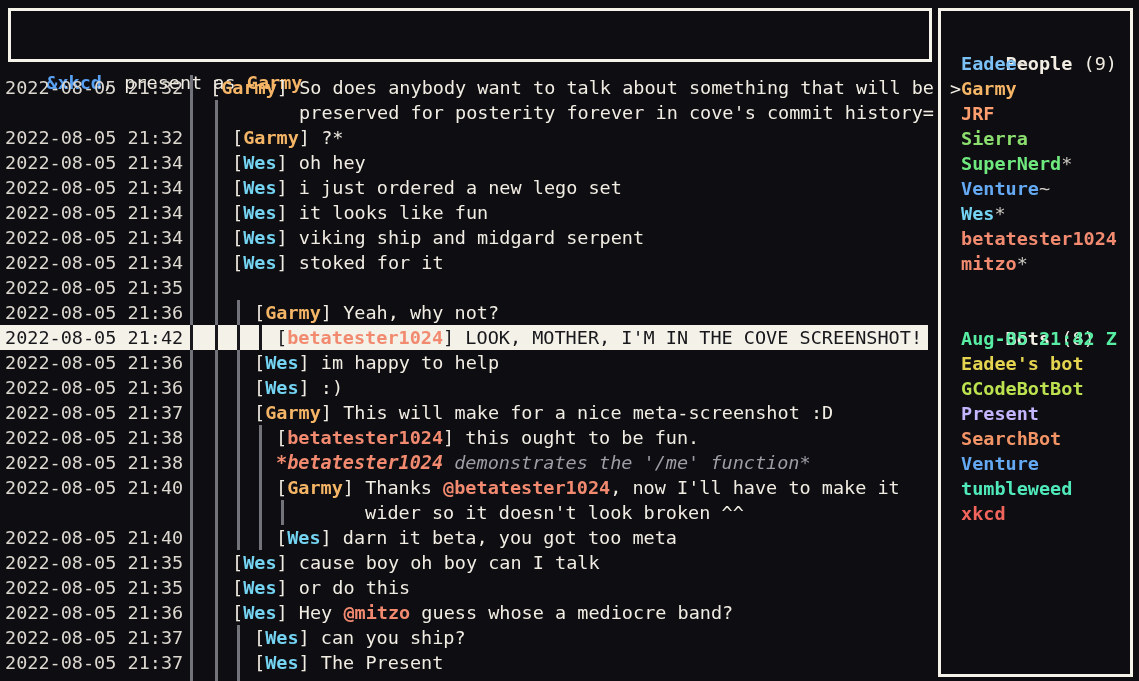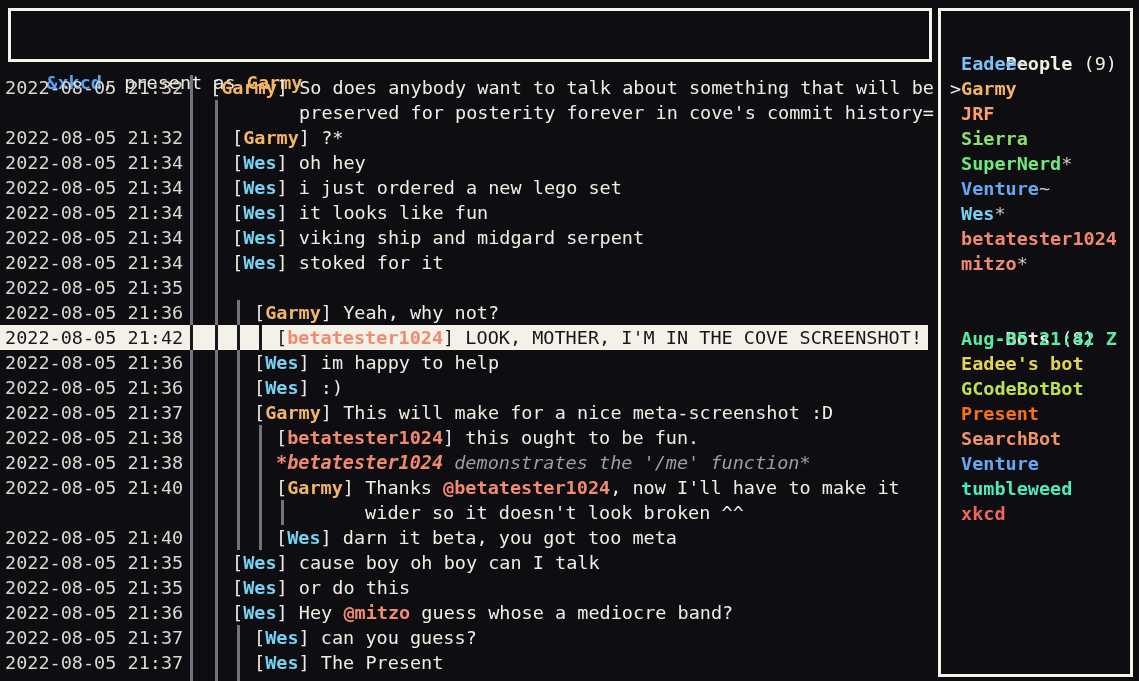--- a/index.html
+++ b/index.html
@@ -191,21 +191,21 @@
       <div class="tline" style="left: 190px;"></div>
       <div class="tline" style="left: 215px;"></div>
       <span class="ts">2022-08-05 21:36</span>
       <div class="content" style="left: 232px;"><span class="bracket">[</span><span class="nick" style="color: rgb(116, 212, 242);">Wes</span><span class="bracket">] </span><span>Hey </span><span style="font-weight: bold; color: rgb(242, 138, 112);">@mitzo</span><span> guess whose a mediocre band?</span></div>
     </div>
     <div class="row" style="top: 625px;">
       <div class="tline" style="left: 190px;"></div>
       <div class="tline" style="left: 215px;"></div>
       <div class="tline" style="left: 237px;"></div>
       <span class="ts">2022-08-05 21:37</span>
-      <div class="content" style="left: 254px;"><span class="bracket">[</span><span class="nick" style="color: rgb(116, 212, 242);">Wes</span><span class="bracket">] </span><span>can you guess?</span></div>
+      <div class="content" style="left: 254px;"><span class="bracket">[</span><span class="nick" style="color: rgb(116, 212, 242);">Wes</span><span class="bracket">] </span><span>can you ship?</span></div>
     </div>
     <div class="row" style="top: 650px;">
       <div class="tline" style="left: 190px;"></div>
       <div class="tline" style="left: 215px;"></div>
       <div class="tline" style="left: 237px;"></div>
       <span class="ts">2022-08-05 21:37</span>
       <div class="content" style="left: 254px;"><span class="bracket">[</span><span class="nick" style="color: rgb(116, 212, 242);">Wes</span><span class="bracket">] </span><span>The Present</span></div>
     </div>
     <div class="row" style="top: 675px; height: 6px;">
       <div class="tline" style="left: 190px; height: 6px;"></div>
@@ -230,19 +230,19 @@
       <div class="sb-row"><span class="sb-prefix"> </span><span class="sb-name" style="color: rgb(242, 138, 112);">mitzo</span><span class="sb-suffix">*</span></div>
     </div>
   <div class="sb-gap"></div>
   <div class="sb-row">
     <span class="sb-prefix"> </span><span class="sb-label">Bots</span><span class="sb-count"> </span><span class="sb-count">(8)</span>
   </div>
   <div id="bots-items">
       <div class="sb-row"><span class="sb-prefix"> </span><span class="sb-name" style="color: rgb(87, 237, 162);">Aug-05 21:42 Z</span></div>
       <div class="sb-row"><span class="sb-prefix"> </span><span class="sb-name" style="color: rgb(229, 212, 80);">Eadee's bot</span></div>
       <div class="sb-row"><span class="sb-prefix"> </span><span class="sb-name" style="color: rgb(189, 226, 80);">GCodeBotBot</span></div>
-      <div class="sb-row"><span class="sb-prefix"> </span><span class="sb-name" style="color: #f97316;">Present</span></div>
+      <div class="sb-row"><span class="sb-prefix"> </span><span class="sb-name" style="color: #c4b5fd;">Present</span></div>
       <div class="sb-row"><span class="sb-prefix"> </span><span class="sb-name" style="color: rgb(242, 148, 102);">SearchBot</span></div>
       <div class="sb-row"><span class="sb-prefix"> </span><span class="sb-name" style="color: rgb(100, 169, 242);">Venture</span></div>
       <div class="sb-row"><span class="sb-prefix"> </span><span class="sb-name" style="color: rgb(80, 233, 185);">tumbleweed</span></div>
       <div class="sb-row"><span class="sb-prefix"> </span><span class="sb-name" style="color: rgb(242, 101, 93);">xkcd</span></div>
     </div>
 </div>
 
 </body></html>

